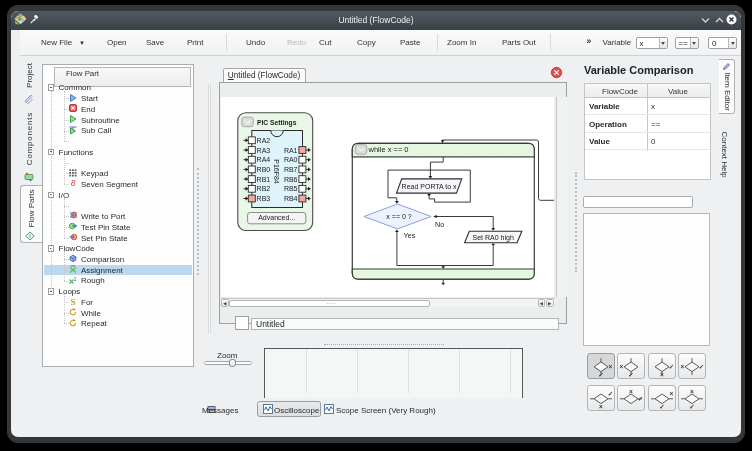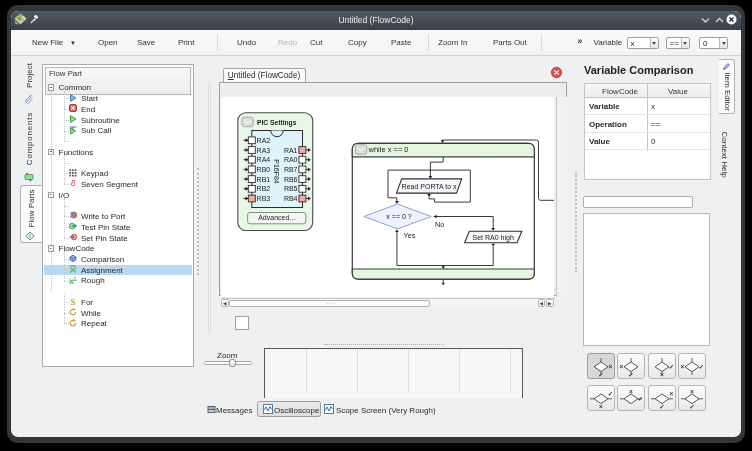--- a/index.html
+++ b/index.html
@@ -2,49 +2,49 @@
 <html><head><meta charset="utf-8"><style>
 *{margin:0;padding:0;box-sizing:border-box}
 html,body{width:752px;height:451px;background:#000;font-family:"Liberation Sans",sans-serif;position:relative;overflow:hidden}
 #ring{position:absolute;left:7px;top:5px;width:738px;height:438px;border-radius:11px;background:#343739}
 #win{position:absolute;left:11px;top:11px;width:730px;height:426px;border-radius:7px;background:#eff0f1;overflow:hidden}
 #page{position:absolute;left:-11px;top:-11px;width:752px;height:451px}
 
 #tbar{position:absolute;left:11px;top:11px;width:730px;height:19px;background:linear-gradient(#525a63,#3a4046);border-radius:7px 7px 0 0}
 #tbar .ttl{position:absolute;left:0;right:0;top:4px;text-align:center;font-size:8.5px;color:#eef0f2}
 
-#tool{position:absolute;left:11px;top:30px;width:730px;height:26px;background:linear-gradient(#fafafa,#f1f2f3);border-bottom:1px solid #cfd1d3}
+#tool{position:absolute;left:20px;top:30px;width:730px;height:26px;background:linear-gradient(#fafafa,#f1f2f3);border-bottom:1px solid #cfd1d3}
 .tbi{position:absolute;top:8px;font-size:8px;color:#2e3134;white-space:nowrap}
 .tbi.dis{color:#b4b7ba}
 .tbsep{position:absolute;top:4px;width:1px;height:17px;background:#d8dadb}
 .combo{position:absolute;top:7px;height:12px;background:#fff;border:1px solid #9da1a5;border-radius:2px;font-size:8px;color:#222}
 .combo .cv{position:absolute;left:3px;top:1px}
 .combo .ca{position:absolute;right:0;top:0;bottom:0;width:8px;background:linear-gradient(#fdfdfd,#e4e6e8);border-left:1px solid #b6b9bb;border-radius:0 1px 1px 0}
 .combo .ca:after{content:"";position:absolute;left:1.5px;top:4px;border:2.4px solid transparent;border-top:3.2px solid #4a4d50}
 
 .vtab{position:absolute;width:70px;height:9px;line-height:9px;text-align:center;font-size:8px;color:#2e3134;transform:rotate(-90deg);white-space:nowrap}
 #fptab{position:absolute;left:20px;top:185px;width:22px;height:58px;background:#fbfbfb;border:1px solid #aeb1b4;border-right:none;border-radius:3px 0 0 3px}
 
 #tpanel{position:absolute;left:42px;top:63.5px;width:152px;height:303px;background:#fdfdfd;border:1px solid #a9acaf}
-#thead{position:absolute;left:2px;top:2px;right:2px;height:28px;background:linear-gradient(#f8f8f8,#ededee);border:1px solid #b4b7ba;font-size:7.8px;color:#2e3134;padding-left:3px;line-height:11px}
+#thead{position:absolute;left:11px;top:2px;right:2px;height:20px;background:linear-gradient(#f8f8f8,#ededee);border:1px solid #b4b7ba;font-size:7.8px;color:#2e3134;padding-left:11px;line-height:11px}
 .trow{position:absolute;left:1px;right:1px;height:10.7px;font-size:8px;color:#26292c;white-space:nowrap}
 .trow .exp{position:absolute;left:3.5px;top:2px;width:6.5px;height:6.5px;border:1px solid #9a9da0;background:#fff}
 .trow .exp:after{content:"";position:absolute;left:1px;top:1.9px;width:2.6px;height:1px;background:#55585b}
 .trow .glabel{position:absolute;left:14.5px;top:1.2px}
 .trow .tic{position:absolute;left:24.5px;top:0.5px}
 .trow .clabel{position:absolute;left:37px;top:1.2px}
 .trow.sel{background:#bad8ef}
 .tln{position:absolute;border-left:1px dotted #c3c6c8}
 .tlh{position:absolute;border-top:1px dotted #c3c6c8}
 
 .sdots{position:absolute;width:2px;border-left:2px dotted #bcbfc1}
 
 #doctab{position:absolute;left:222.5px;top:68.3px;width:83px;height:14.5px;background:#fbfbfc;border:1px solid #a3a6a9;border-bottom:none;border-radius:2.5px 2.5px 0 0;font-size:8.2px;color:#26292c;text-align:center;line-height:14px}
 #docclose{position:absolute;left:550px;top:65.5px;width:13px;height:13px}
-#docframe{position:absolute;left:219px;top:82.4px;width:348px;height:214px;background:#eceded;border:1px solid #9ca0a3}
+#docframe{position:absolute;left:219px;top:82.4px;width:348px;height:242px;background:#eceded;border:1px solid #9ca0a3}
 #dcanvas{position:absolute;left:1.2px;top:14.1px;width:333px;height:200px;background:#fff}
 #vgut{position:absolute;left:335.5px;top:14.1px;width:11px;height:200px;background:#f0f1f1;border-left:1px solid #c5c8ca}
 #hsb{position:absolute;left:0.5px;top:214.5px;height:9px;width:334px;background:#f2f3f3;border-top:1px solid #c5c8ca}
 .sbtn{position:absolute;width:7.5px;height:7.5px;background:linear-gradient(#fcfcfc,#e8eaeb);border:1px solid #b2b5b8;border-radius:1.5px;font-size:4.5px;color:#44474a;text-align:center;line-height:7px}
 #hthumb{position:absolute;left:8.7px;top:0.8px;width:201px;height:7px;background:#fdfdfd;border:1px solid #b2b5b8;border-radius:2px}
 #hthumb:after{content:"";position:absolute;left:96px;top:1.8px;width:10px;height:3px;background-image:radial-gradient(#b6b9bb 35%,transparent 40%);background-size:2.5px 2.5px}
 #ucheck{position:absolute;left:235px;top:316px;width:13.5px;height:13.5px;background:#fdfdfd;border:1px solid #9ca0a3}
 #ubar{position:absolute;left:251px;top:317.5px;width:308px;height:12px;background:#fafbfb;border:1px solid #b2b5b8;font-size:8.5px;color:#26292c;padding-left:4px;line-height:11px}
 
 #zoomlbl{position:absolute;left:217px;top:351px;font-size:8px;color:#26292c}
@@ -250,20 +250,24 @@
               <path d="M1.5 0.8 L6.5 0.8" stroke="#5a8fd0" stroke-width="1.2"></path>
             </svg></span>
           <span class="clabel">Assignment</span>
         </div>
         <div class="trow child" style="top:210.8px">
           <span class="tic"><svg width="8" height="9" viewBox="0 0 8 9" style="vertical-align:-1px">
               <path d="M0.5 3.5 L4.5 7.5 M4.5 3.5 L0.5 7.5" stroke="#58c058" stroke-width="1.3"></path>
               <text x="6" y="4.5" font-size="5.5" fill="#4a63c8" text-anchor="middle" font-family="Liberation Sans">1</text>
             </svg></span>
           <span class="clabel">Rough</span>
+        </div>
+        <div class="trow" style="top:221.5px">
+          <span class="exp"></span>
+          <span class="glabel">Loops</span>
         </div>
         <div class="trow child" style="top:232.2px">
           <span class="tic"><svg width="8" height="9" viewBox="0 0 8 9" style="vertical-align:-1px">
               <text x="4" y="7.5" font-size="9" fill="#c8a030" text-anchor="middle" font-weight="bold" font-family="Liberation Serif">S</text>
             </svg></span>
           <span class="clabel">For</span>
         </div>
         <div class="trow child" style="top:242.9px">
           <span class="tic"><svg width="8" height="9" viewBox="0 0 8 9" style="vertical-align:-1px">
               <path d="M6.6 4 A2.7 2.7 0 1 1 4.7 1.5" stroke="#d0a030" stroke-width="1.2" fill="none"></path>
@@ -416,39 +420,40 @@
           </svg></div>
     <div id="vgut"></div>
     <div id="hsb">
       <div class="sbtn" style="left:0.5px;top:0.5px">◀</div>
       <div id="hthumb"></div>
       <div class="sbtn" style="left:317px;top:0.5px">◀</div>
       <div class="sbtn" style="left:325.5px;top:0.5px">▶</div>
     </div>
   </div>
   <div id="ucheck"></div>
+  <div id="ubar">Untitled</div>
   <div class="sdots" style="left:575px;top:172px;height:100px"></div>
 
   <div id="zoomlbl">Zoom</div>
   <div id="ztrack"></div>
   <div id="zhandle"></div>
   <div id="scopedot"></div>
   <div id="scope">
     <div class="gl" style="left:41px"></div>
     <div class="gl" style="left:92px"></div>
     <div class="gl" style="left:143px"></div>
     <div class="gl" style="left:194px"></div>
     <div class="gl" style="left:245px"></div>
   </div>
   <svg width="9" height="9" viewBox="0 0 9 9" style="position:absolute;left:207px;top:405px">
         <rect x="0.5" y="1" width="8" height="7" fill="#5a6068"></rect>
         <rect x="1.5" y="2" width="6" height="2" fill="#9ab8d8"></rect>
         <rect x="1.5" y="5" width="6" height="2" fill="#c8cdd2"></rect>
       </svg>
-  <div class="btab" style="left:216px;top:405.5px">Messages</div>
+  <div class="btab" style="left:202px;top:405.5px">Messages</div>
   <div id="oscbtn"></div>
   <svg width="10" height="10" viewBox="0 0 10 10" style="position:absolute;left:262.5px;top:403.5px">
         <rect x="0.5" y="0.5" width="9" height="9" fill="#fff" stroke="#5a7a9a" stroke-width="1"></rect>
         <path d="M1.5 6 L3 3 L5 7 L7 2.5 L8.5 5" stroke="#3a6aa8" stroke-width="1" fill="none"></path>
       </svg>
   <div class="btab" style="left:274px;top:405.5px">Oscilloscope</div>
   <svg width="10" height="10" viewBox="0 0 10 10" style="position:absolute;left:323.5px;top:403.5px">
         <rect x="0.5" y="0.5" width="9" height="9" fill="#fff" stroke="#5a7a9a" stroke-width="1"></rect>
         <path d="M1.5 6 L3 3 L5 7 L7 2.5 L8.5 5" stroke="#3a6aa8" stroke-width="1" fill="none"></path>
       </svg>

